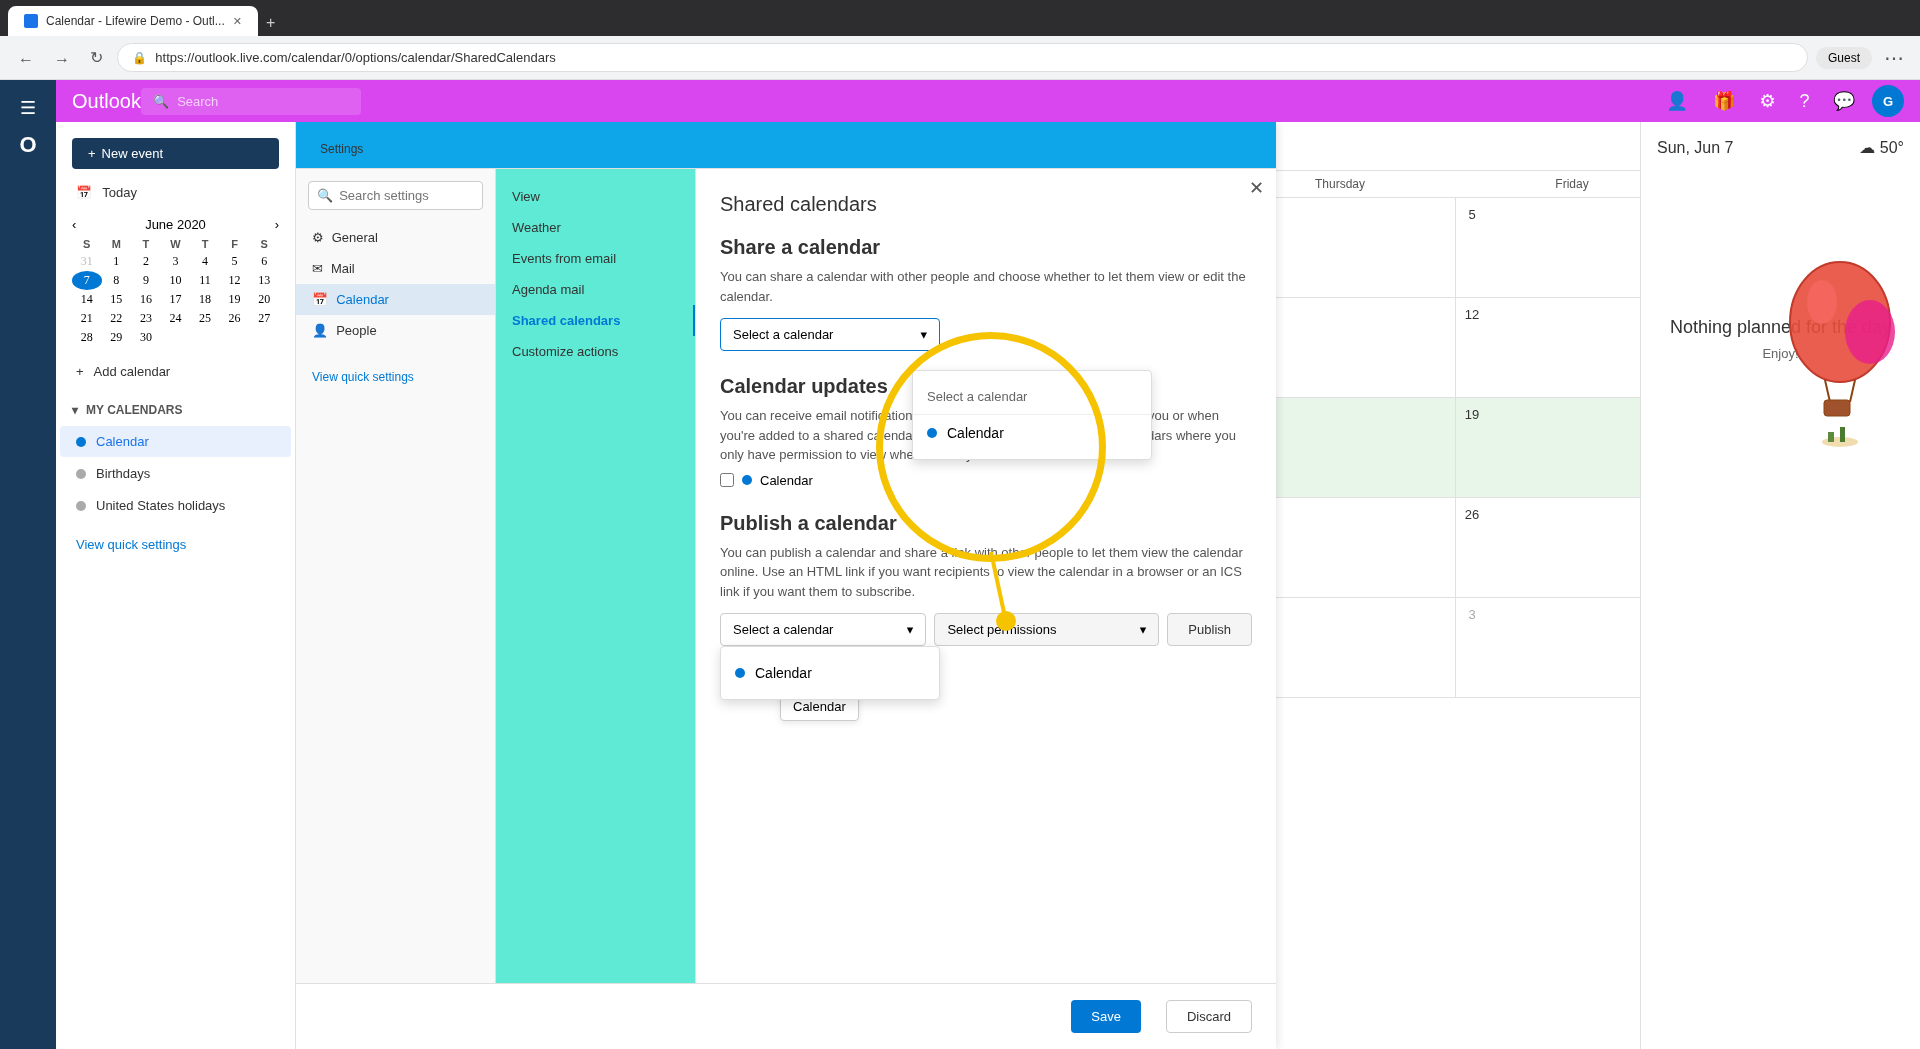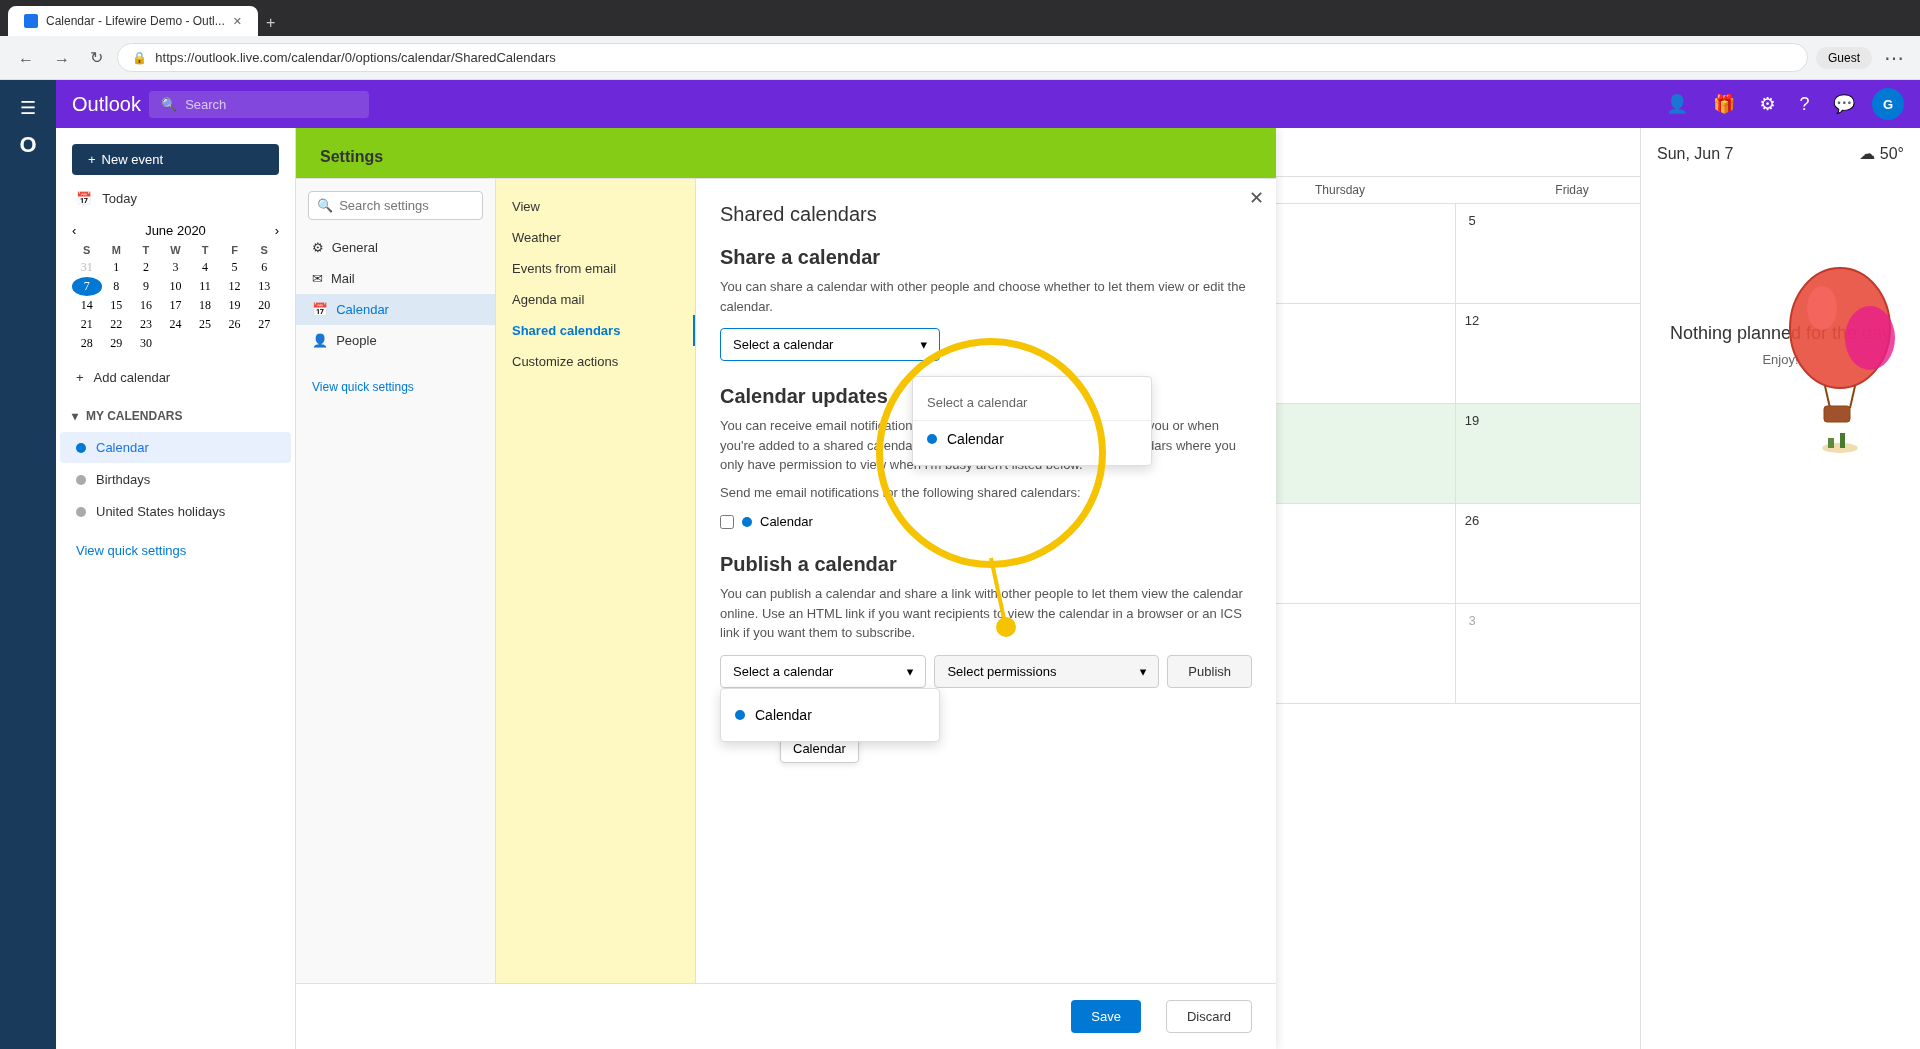--- a/index.html
+++ b/index.html
@@ -20,21 +20,21 @@
 
     
     .app-container { display: flex; height: 969px;  }
 
     
     .left-nav { width: 56px; background: #1a3a5c; display: flex; flex-direction: column; align-items: center; padding: 8px 0; gap: 4px; flex-shrink: 0; }
     .nav-icon { width: 40px; height: 40px; display: flex; align-items: center; justify-content: center; color: white; font-size: 18px; cursor: pointer; border-radius: 4px; }
     .app-logo { color: white; font-size: 22px; font-weight: bold; margin-bottom: 8px; }
 
     
-    .outlook-header { background: #6d28d9; height: 48px; display: flex; align-items: center; padding: 0 16px; gap: 8px; flex-shrink: 0; }
+    .outlook-header { background: #d946ef; height: 42px; display: flex; align-items: center; padding: 0 16px; gap: 0; flex-shrink: 0; }
     .outlook-brand { color: white; font-size: 20px; font-weight: 300; }
     .header-search { background: rgba(255,255,255,0.15); border: none; border-radius: 4px; padding: 6px 12px; color: white; font-size: 13px; width: 220px; display: flex; align-items: center; gap: 8px; }
     .header-search input { background: none; border: none; color: white; font-size: 13px; outline: none; width: 160px; }
     .header-search input::placeholder { color: rgba(255,255,255,0.7); }
     .header-icons { margin-left: auto; display: flex; gap: 8px; align-items: center; }
     .header-icon-btn { color: white; font-size: 18px; padding: 4px 8px; cursor: pointer; background: none; border: none; }
     .avatar-btn { width: 32px; height: 32px; border-radius: 50%; background: #0078d4; border: none; color: white; font-size: 13px; font-weight: bold; cursor: pointer; }
 
     
     .main-area { display: flex; flex: 1; overflow: hidden; }
@@ -55,28 +55,28 @@
     .mini-cal td { font-size: 12px; text-align: center; padding: 2px 3px; cursor: pointer; border-radius: 50%; font-family: Liberation Serif, serif; }
     .mini-cal td.today { background: #0078d4; color: white; border-radius: 50%; }
     .mini-cal td.other-month { color: #bbb; }
 
     
     .calendar-area { flex: 1; background: white; overflow: hidden; position: relative; }
     .cal-header { display: flex; align-items: center; padding: 8px 16px; border-bottom: 1px solid #e0e0e0; gap: 8px; }
     .cal-view-btn { border: 1px solid #ddd; border-radius: 4px; padding: 4px 12px; font-size: 13px; cursor: pointer; background: white; }
     .cal-share-btn { border: 1px solid #ddd; border-radius: 4px; padding: 4px 10px; font-size: 13px; cursor: pointer; background: white; display: flex; align-items: center; gap: 4px; }
     .settings-panel { position: absolute; top: 0; left: 0; width: 980px; height: 100%; background: #f9f9f9; display: flex; flex-direction: column; z-index: 20; box-shadow: 2px 0 8px rgba(0,0,0,0.1); }
-    .settings-header { padding: 20px 24px 12px; font-size: 16px; font-weight: 700; color: #333; border-bottom: 1px solid #e0e0e0; background: #84cc16; }
+    .settings-header { padding: 20px 24px 12px; font-size: 12px; font-weight: 400; color: #333; border-bottom: 1px solid #e0e0e0; background: #0ea5e9; }
     .settings-body { display: flex; flex: 1; overflow: hidden; }
     .settings-nav { width: 200px; background: #f9f9f9; border-right: 1px solid #e0e0e0; padding: 12px 0; flex-shrink: 0; }
     .settings-search { margin: 0 12px 12px; display: flex; align-items: center; gap: 6px; border: 1px solid #ccc; border-radius: 4px; padding: 6px 8px; background: white; }
     .settings-search input { border: none; outline: none; font-size: 13px; width: 100%; }
     .settings-nav-item { padding: 8px 16px; cursor: pointer; font-size: 13px; color: #333; display: flex; align-items: center; gap: 8px; }
     .settings-nav-item.active { background: #dde8f5; color: #0078d4; font-weight: 500; }
-    .settings-subnav { width: 200px; background: #fef9c3; border-right: 1px solid #e0e0e0; padding: 12px 0; flex-shrink: 0; }
+    .settings-subnav { width: 200px; background: #5eead4; border-right: 1px solid #e0e0e0; padding: 12px 0; flex-shrink: 0; }
     .settings-subnav-item { padding: 8px 16px; cursor: pointer; font-size: 13px; color: #333; }
     .settings-subnav-item.active { color: #0078d4; font-weight: 600; border-right: 2px solid #0078d4; }
     .settings-content { flex: 1; padding: 24px; overflow-y: auto; background: white; position: relative; }
     .settings-content-title { font-size: 20px; font-weight: 300; color: #333; margin-bottom: 20px; }
     .section-title { font-size: 20px; font-weight: 700; color: #333; margin-bottom: 8px; margin-top: 20px; }
     .section-desc { font-size: 13px; color: #555; margin-bottom: 12px; line-height: 1.5; }
     .select-dropdown { border: 1px solid #ccc; border-radius: 4px; padding: 8px 12px; font-size: 13px; width: 220px; background: white; display: flex; align-items: center; justify-content: space-between; cursor: pointer; position: relative; }
     .select-dropdown.open { border-color: #0078d4; }
     .checkbox-row { display: flex; align-items: center; gap: 8px; margin: 8px 0; }
     .checkbox-row input { width: 14px; height: 14px; }
@@ -468,21 +468,20 @@
                 <div class="section-desc">You can share a calendar with other people and choose whether to let them view or edit the calendar.</div>
                 <div class="select-dropdown open" style="position:relative;">
                   <span>Select a calendar</span>
                   <span>▾</span>
                 </div>
               </div>
 
               <div style="margin-top:24px;">
                 <div class="section-title">Calendar updates</div>
                 <div class="section-desc" style="color:#555; font-size:13px; line-height:1.5; margin-bottom:8px;">You can receive email notifications when someone shares a calendar with you or when you're added to a shared calendar. Calendars that aren't shared and calendars where you only have permission to view when I'm busy aren't listed below.</div>
-                <div class="section-desc">Send me email notifications for the following shared calendars:</div>
                 <div class="checkbox-row">
                   <input type="checkbox" style="">
                   <span class="dot" style="background:#0078d4;"></span>
                   <span>Calendar</span>
                 </div>
               </div>
 
               <div style="margin-top:24px;">
                 <div class="section-title">Publish a calendar</div>
                 <div class="section-desc">You can publish a calendar and share a link with other people to let them view the calendar online. Use an HTML link if you want recipients to view the calendar in a browser or an ICS link if you want them to subscribe.</div>

